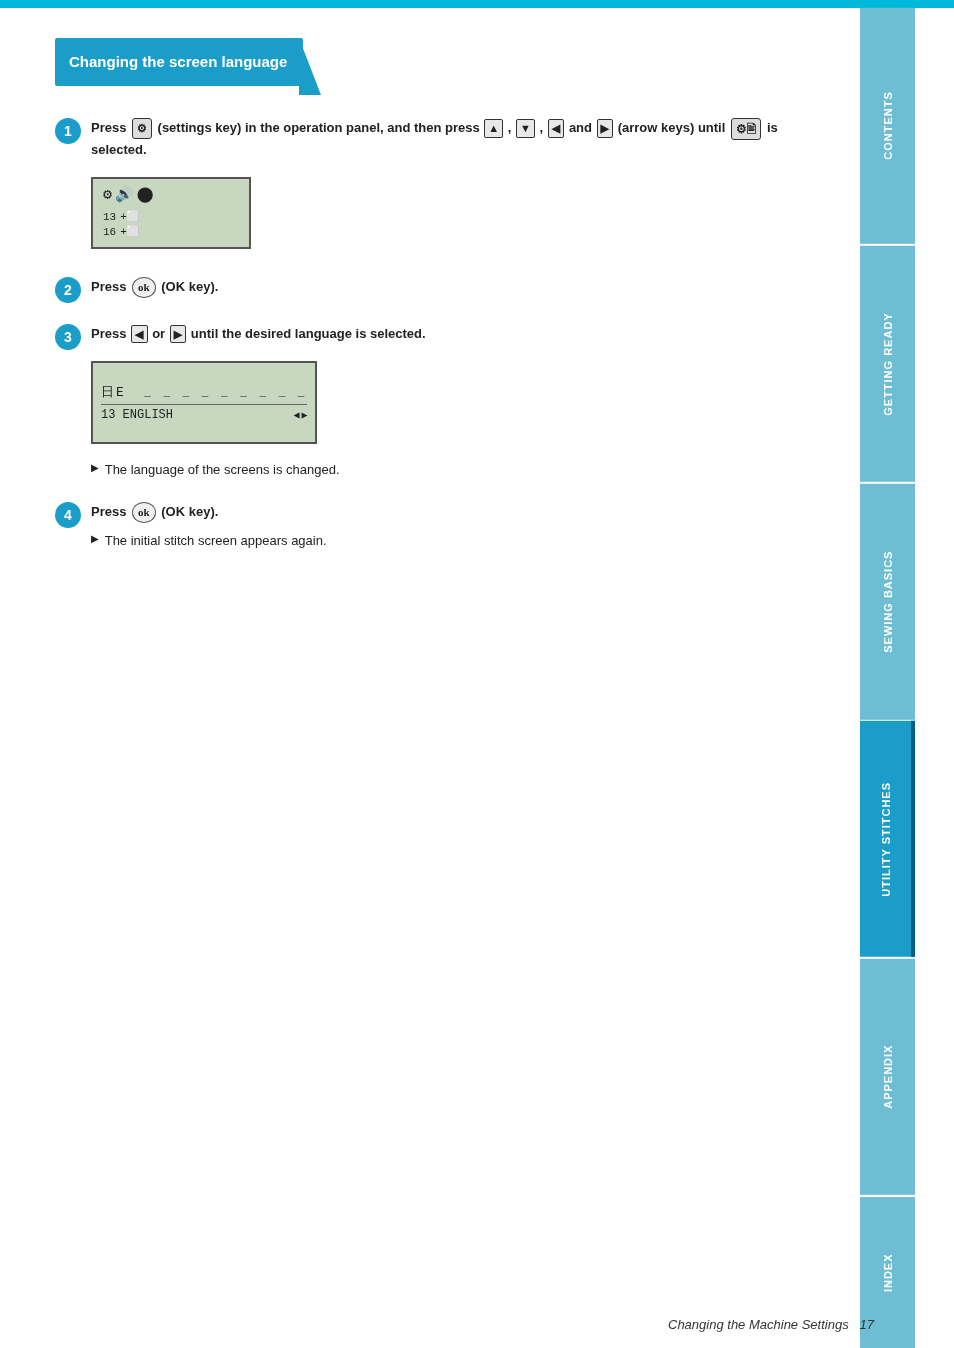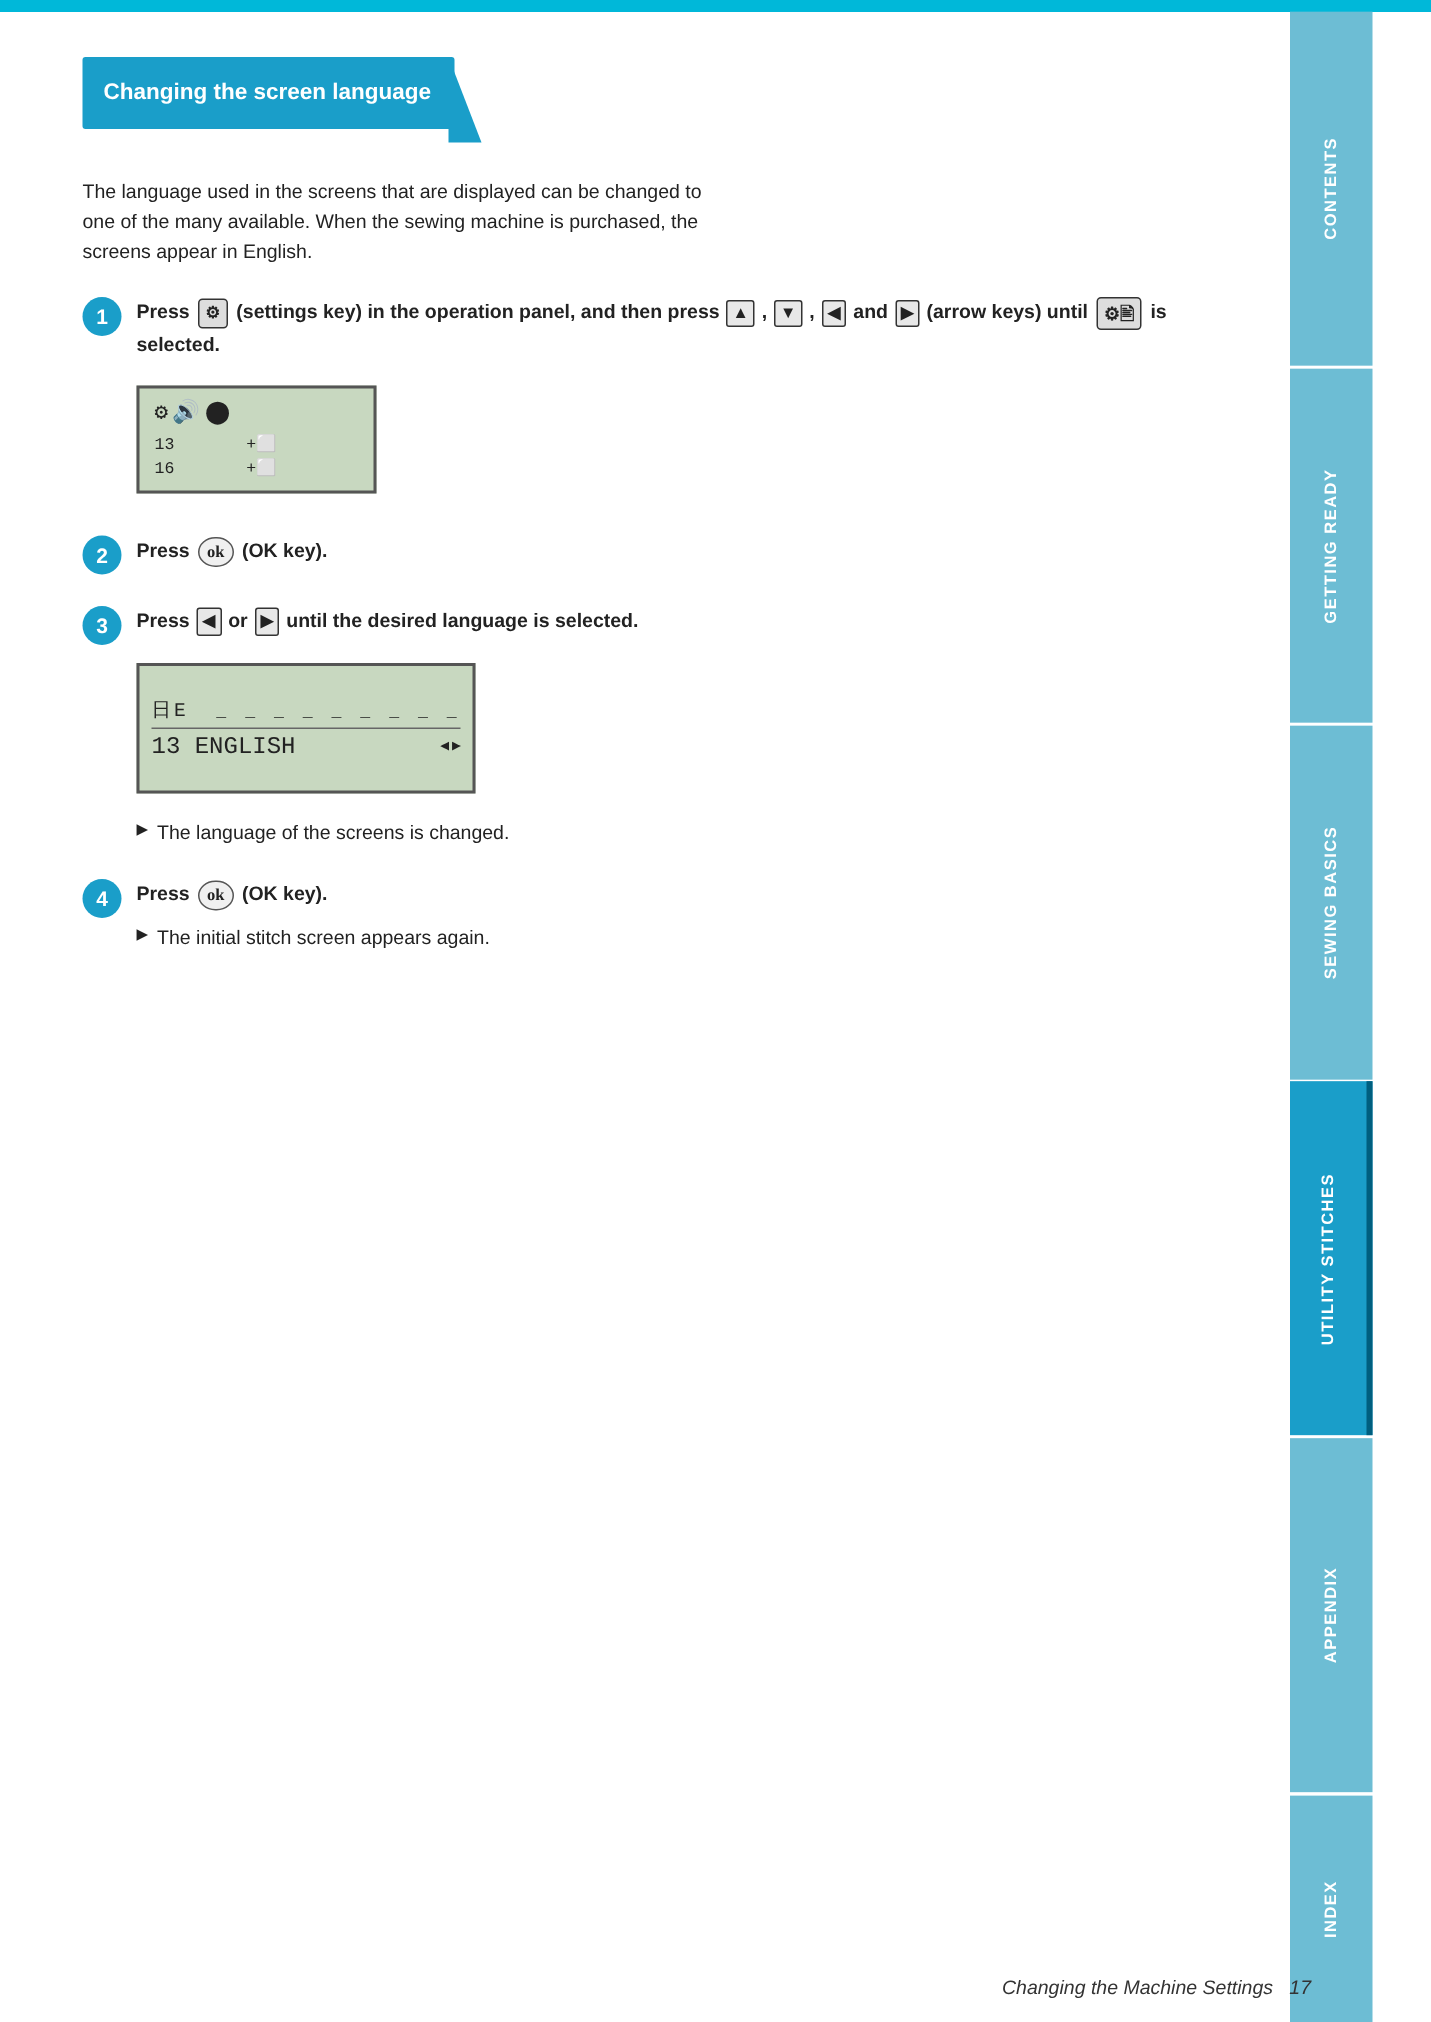--- a/index.html
+++ b/index.html
@@ -174,21 +174,21 @@
       margin-bottom: 3px;
       font-size: 12px;
       letter-spacing: 2px;
     }
     .lcd-lang-bottom {
       display: flex;
       align-items: center;
       justify-content: space-between;
     }
     .lcd-lang-text {
-      font-size: 16px;
+      font-size: 12px;
     }
     .lcd-arrows {
       display: flex;
       font-size: 10px;
       gap: 2px;
     }
 
     
     .ok-key {
       display: inline-block;
@@ -296,37 +296,36 @@
 
 <div class="page-layout">
   <div class="main-content">
 
     <div style="margin-bottom: 16px;">
       <div class="section-header">
         <span>Changing the screen language</span>
       </div>
     </div>
 
-    <p class="intro-text">The language used in the screens that are displayed can be changed to one of the many available. When the sewing machine is purchased, the screens appear in English.</p>
 
     <div class="step-block">
       <div class="step-circle">1</div>
       <div class="step-content">
         <div class="step-instruction">
           <b>Press <span class="settings-key-box">⚙</span> <b>(settings key) in the operation panel, and then press <span class="arrow-key">▲</span> , <span class="arrow-key">▼</span> , <span class="arrow-key">◀</span> and <span class="arrow-key">▶</span> (arrow keys) until <span class="grid-settings-icon">⚙🖹</span> is selected.</b></b>
         </div>
 
         
         <div class="lcd-screen">
           <div class="lcd-row">
             <span style="font-size:15px; margin-right:3px;">⚙</span>
             <span style="font-size:15px; margin-right:3px;">🔊</span>
             <span style="font-size:15px;">⬤</span>
           </div>
-          <div class="lcd-row" style="margin-top:4px;gap:44px;">
+          <div class="lcd-row" style="margin-top:4px;">
             <div class="lcd-numbers">
               <span>13</span>
               <span>16</span>
             </div>
             <div style="display:flex; flex-direction:column; font-size:11px;">
               <span>+⬜</span>
               <span>+⬜</span>
             </div>
           </div>
         </div>

